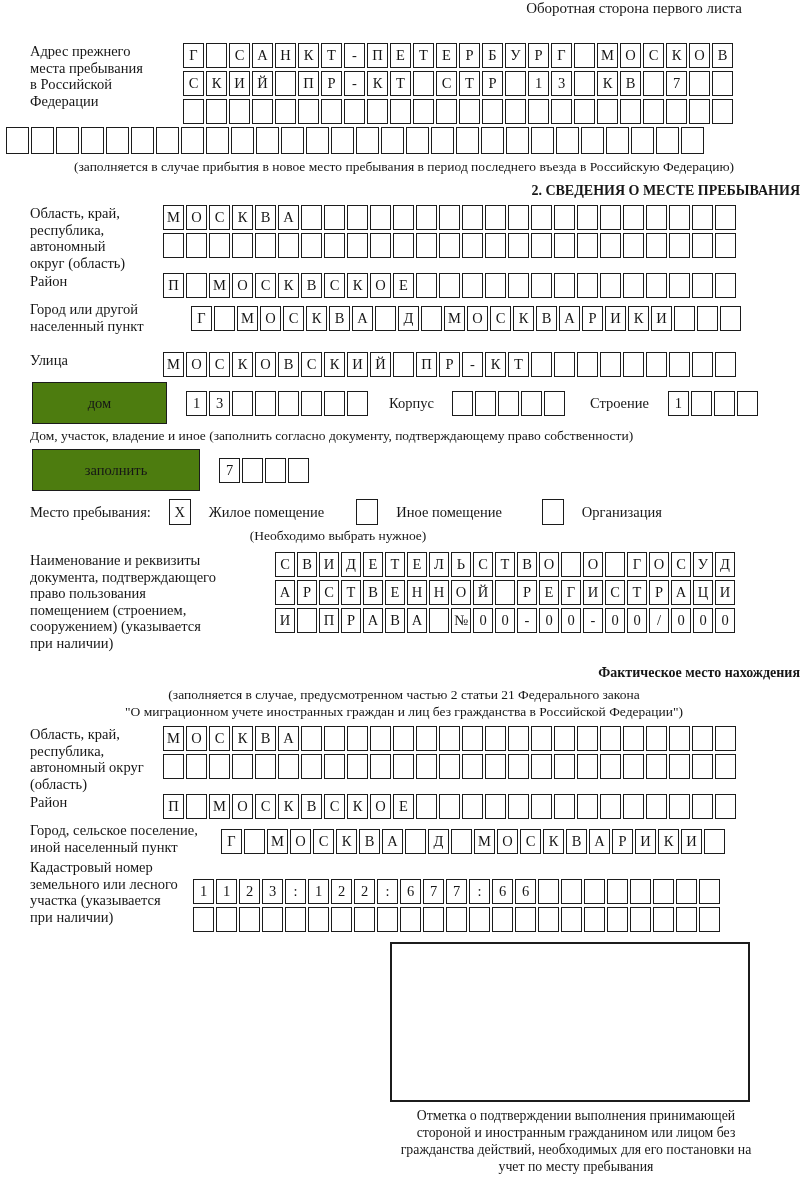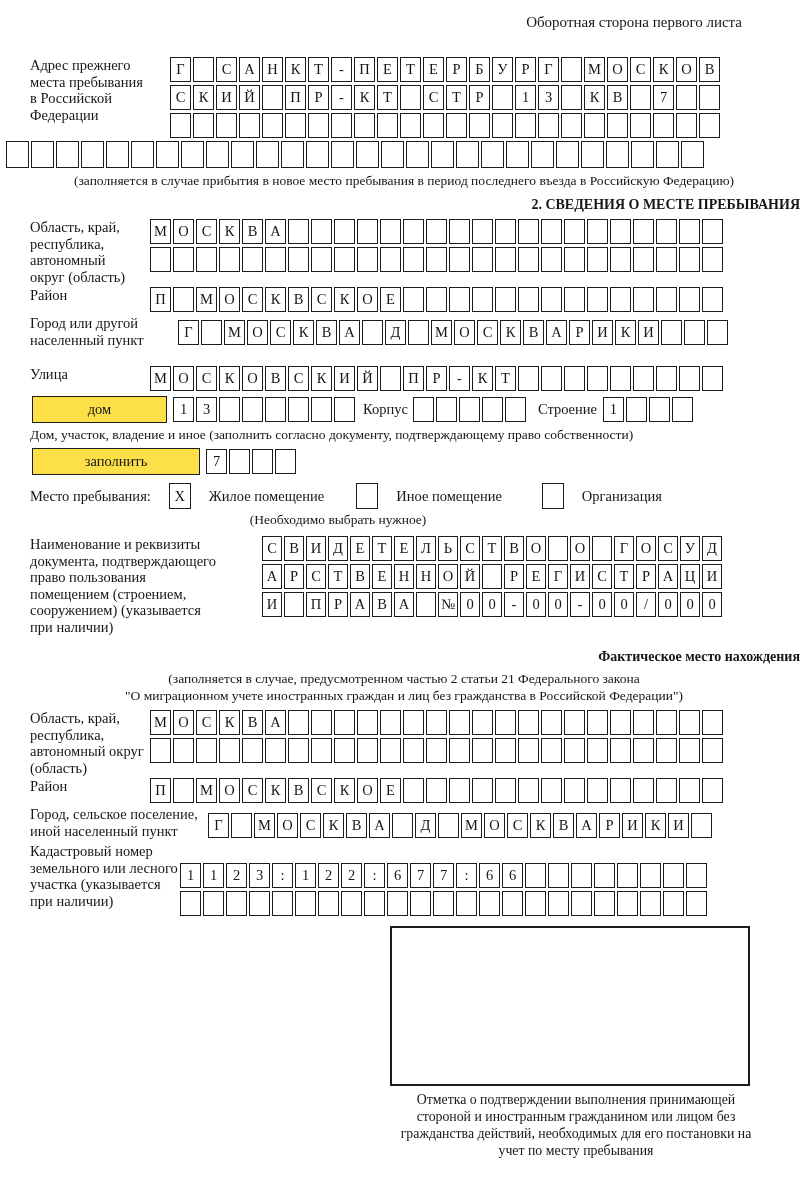--- a/index.html
+++ b/index.html
@@ -7,55 +7,54 @@
     position:relative;
     width:800px;height:1180px;
     margin:0 auto;
     background:#fff;
     color:#161616;
     font-family:"Liberation Serif","DejaVu Serif",serif;
     overflow:hidden;
     box-sizing:border-box;
   }
   .header-note{
-    padding-top:14px;
     padding-right:58px;
     text-align:right;
     font-size:15px;
   }
   .flabel{
     white-space:pre-line;
     font-size:14.5px;
     line-height:16.5px;
   }
-  .field-row{display:flex;align-items:flex-start;}
+  .field-row{display:flex;align-items:flex-start;gap:13px;}
   .ml30{margin-left:30px;}
   .rows-col{display:flex;flex-direction:column;gap:3px;}
   .cells{display:flex;gap:2px;flex-wrap:nowrap;}
   .cell{
     box-sizing:border-box;
     flex:0 0 auto;
     width:21px;height:25px;
     border:1.6px solid #1c1c1c;
     display:flex;align-items:center;justify-content:center;
     font-size:14.5px;
     background:#fff;
   }
   .cells.lg .cell{width:23px;height:27px;}
   .cells.sm .cell{width:20px;}
   .caption{font-size:13.5px;line-height:17px;}
   .center{text-align:center;margin-left:8px;}
   .sec-title{text-align:right;font-weight:bold;font-size:14px;}
   .widebox{
     box-sizing:border-box;
     border:1.6px solid #1c1c1c;
-    height:27px;
+    height:42px;
     display:flex;align-items:center;justify-content:center;
     font-size:14.5px;
-    background:#fde047;
+    background:#4d7c0f;
   }
   .inline-label{font-size:14.5px;line-height:27px;white-space:nowrap;}
   .checkbox{
     box-sizing:border-box;
     width:22px;height:26px;
     border:1.6px solid #1c1c1c;
     display:flex;align-items:center;justify-content:center;
     font-size:14.5px;
     background:#fff;
     flex:0 0 auto;

